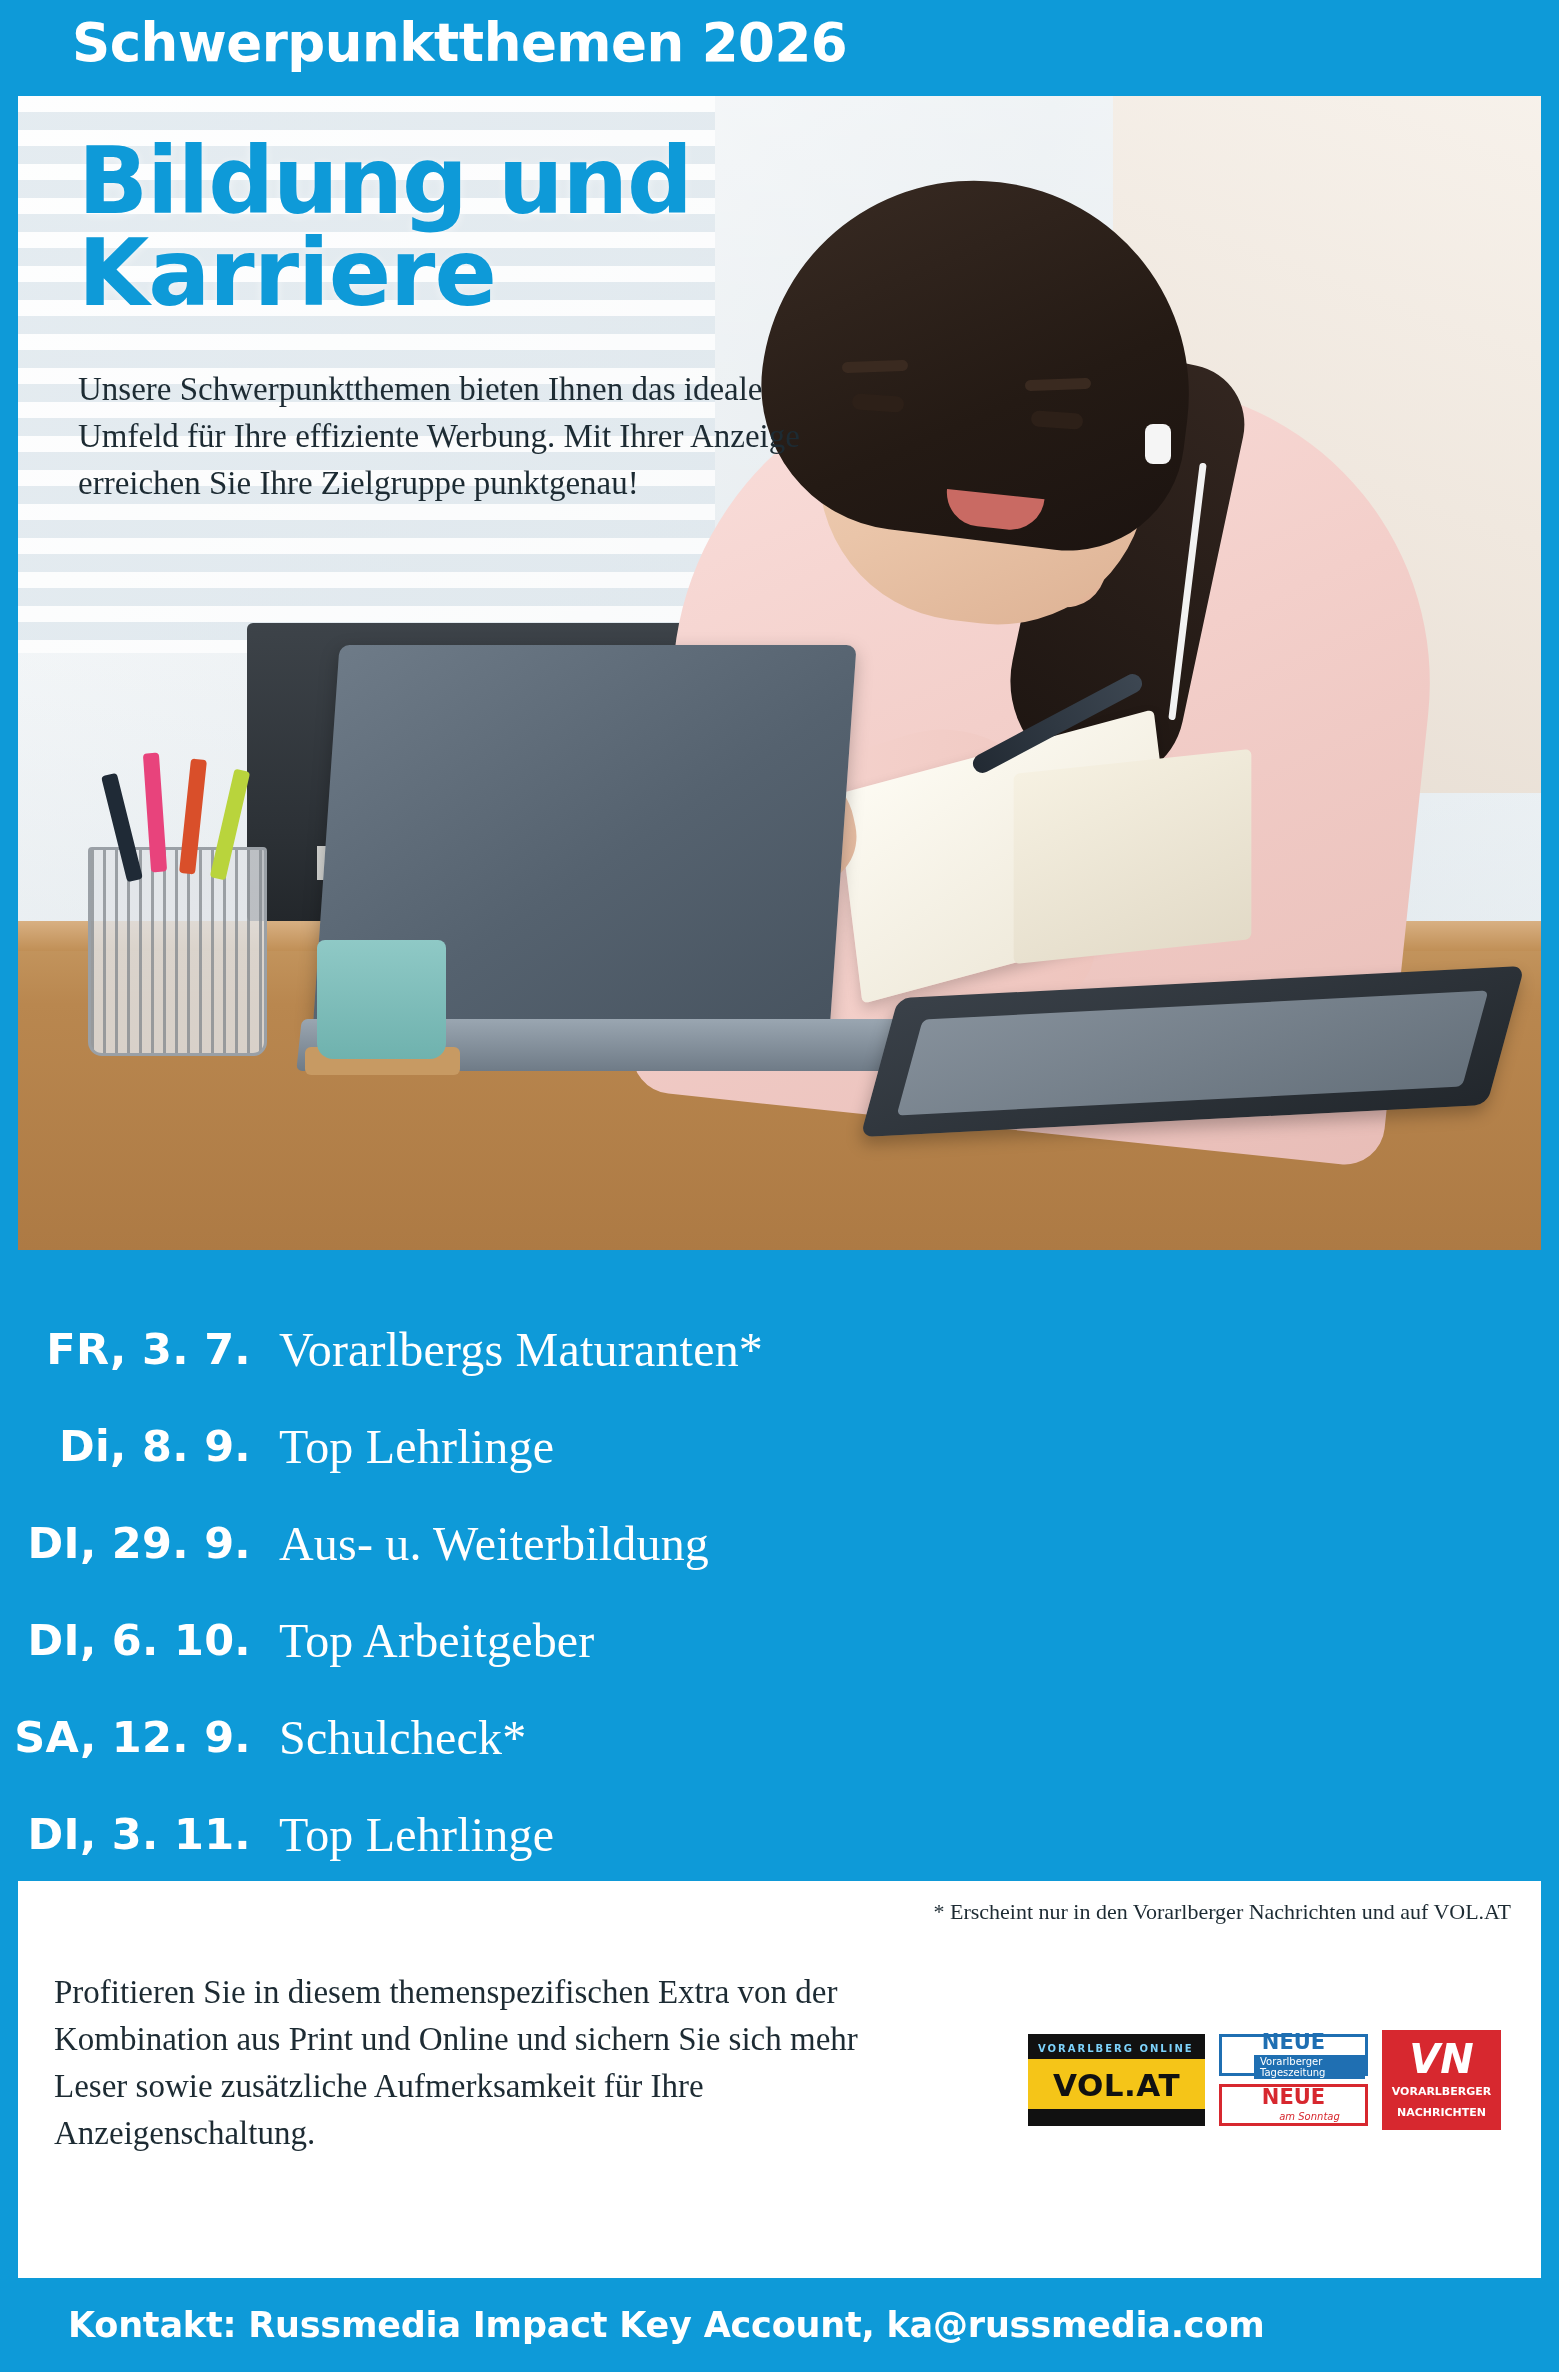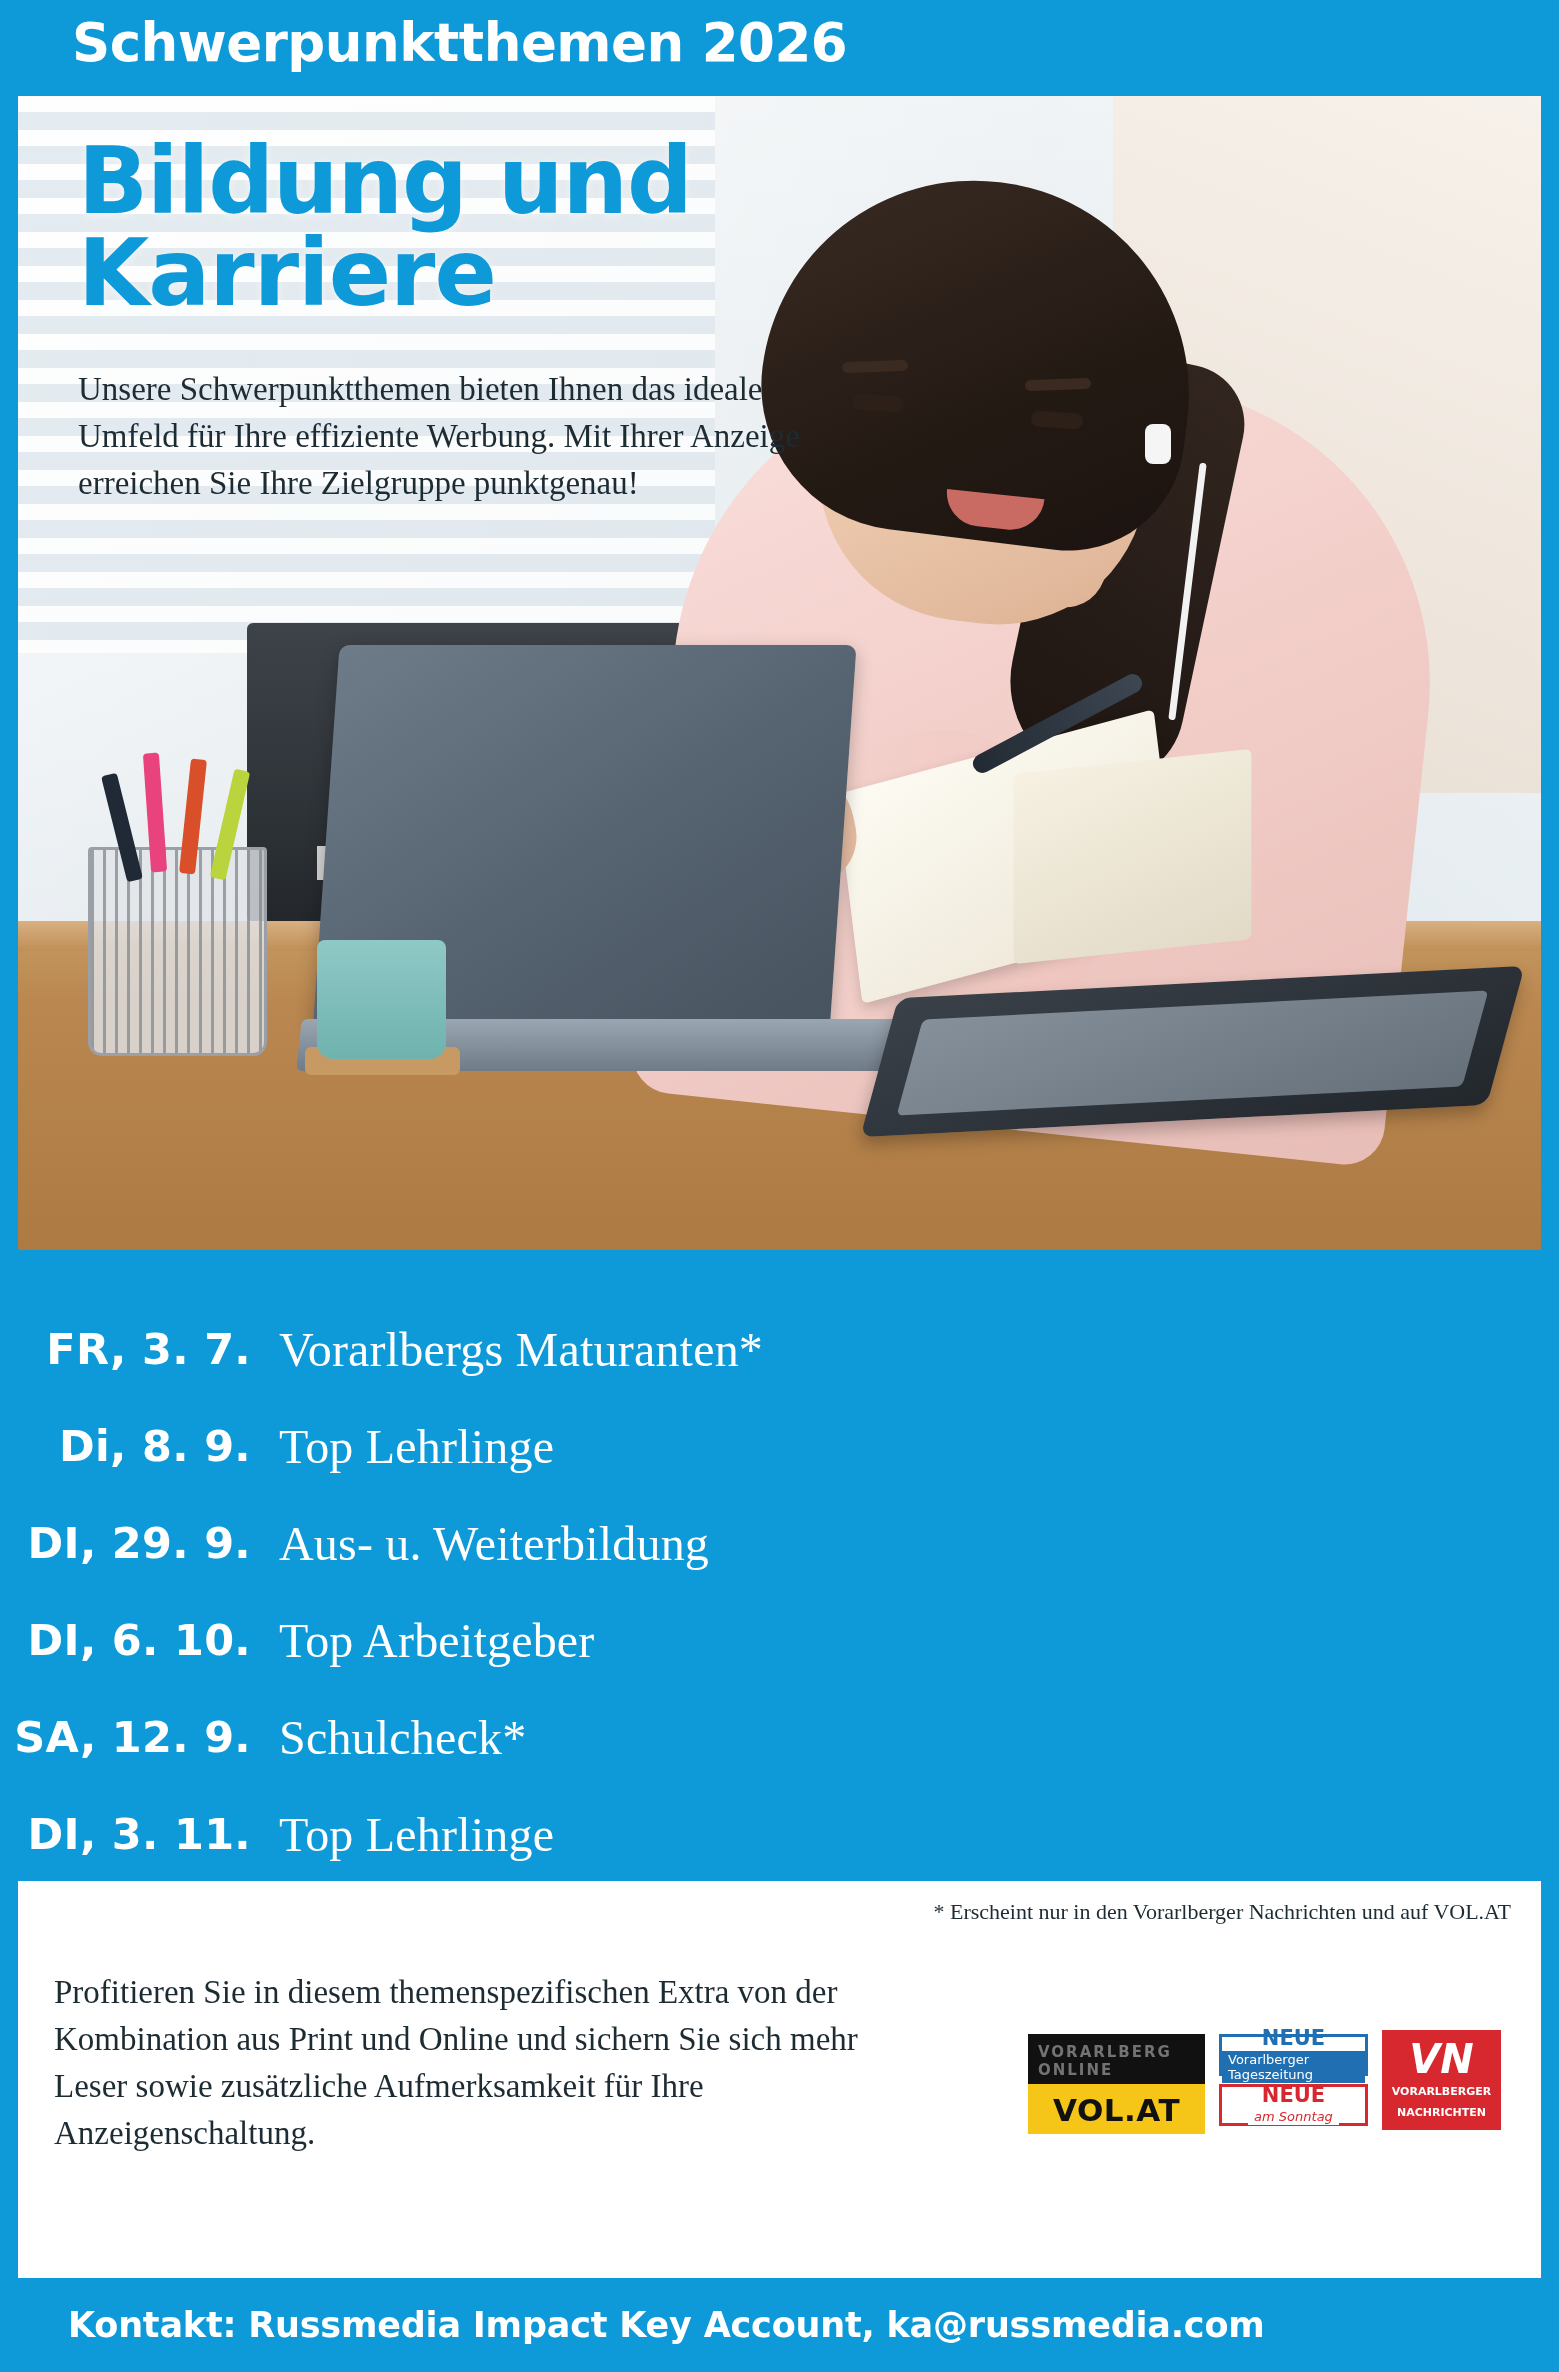--- a/index.html
+++ b/index.html
@@ -397,22 +397,22 @@
     align-items: center;
     gap: 14px;
   }
   .logo-volat {
     width: 177px; height: 92px;
     background: #111111;
     display: flex; flex-direction: column;
     justify-content: flex-start;
   }
   .logo-volat-top {
-    color: #737373;
-    font-size: 15px;
+    color: #7dd3fc;
+    font-size: 10px;
     font-weight: bold;
     letter-spacing: 2px;
     padding: 9px 0 0 10px;
     font-family: "DejaVu Sans", sans-serif;
   }
   .logo-volat-bot {
     margin-top: 5px;
     background: #f5c518;
     color: #111111;
     font-family: "DejaVu Sans", sans-serif;
@@ -432,24 +432,25 @@
   .logo-neue .big {
     color: #1f6fb2;
     font-family: "DejaVu Sans", sans-serif;
     font-weight: bold;
     font-size: 21px;
     line-height: 1;
   }
   .logo-neue .small {
     background: #1f6fb2;
     color: #ffffff;
-    font-size: 13px;
+    font-size: 10px;
     font-family: "DejaVu Sans", sans-serif;
     padding: 1px 6px;
     margin-top: 2px;
+    margin-left: 32px;
   }
   .logo-neue.red { border-color: #d7282f; }
   .logo-neue.red .big { color: #d7282f; }
   .logo-neue.red .small { background: #ffffff; color: #d7282f; font-style: italic; }
   .logo-vn {
     width: 119px; height: 100px;
     background: #d7282f;
     display: flex; flex-direction: column;
     align-items: center; justify-content: center;
   }

